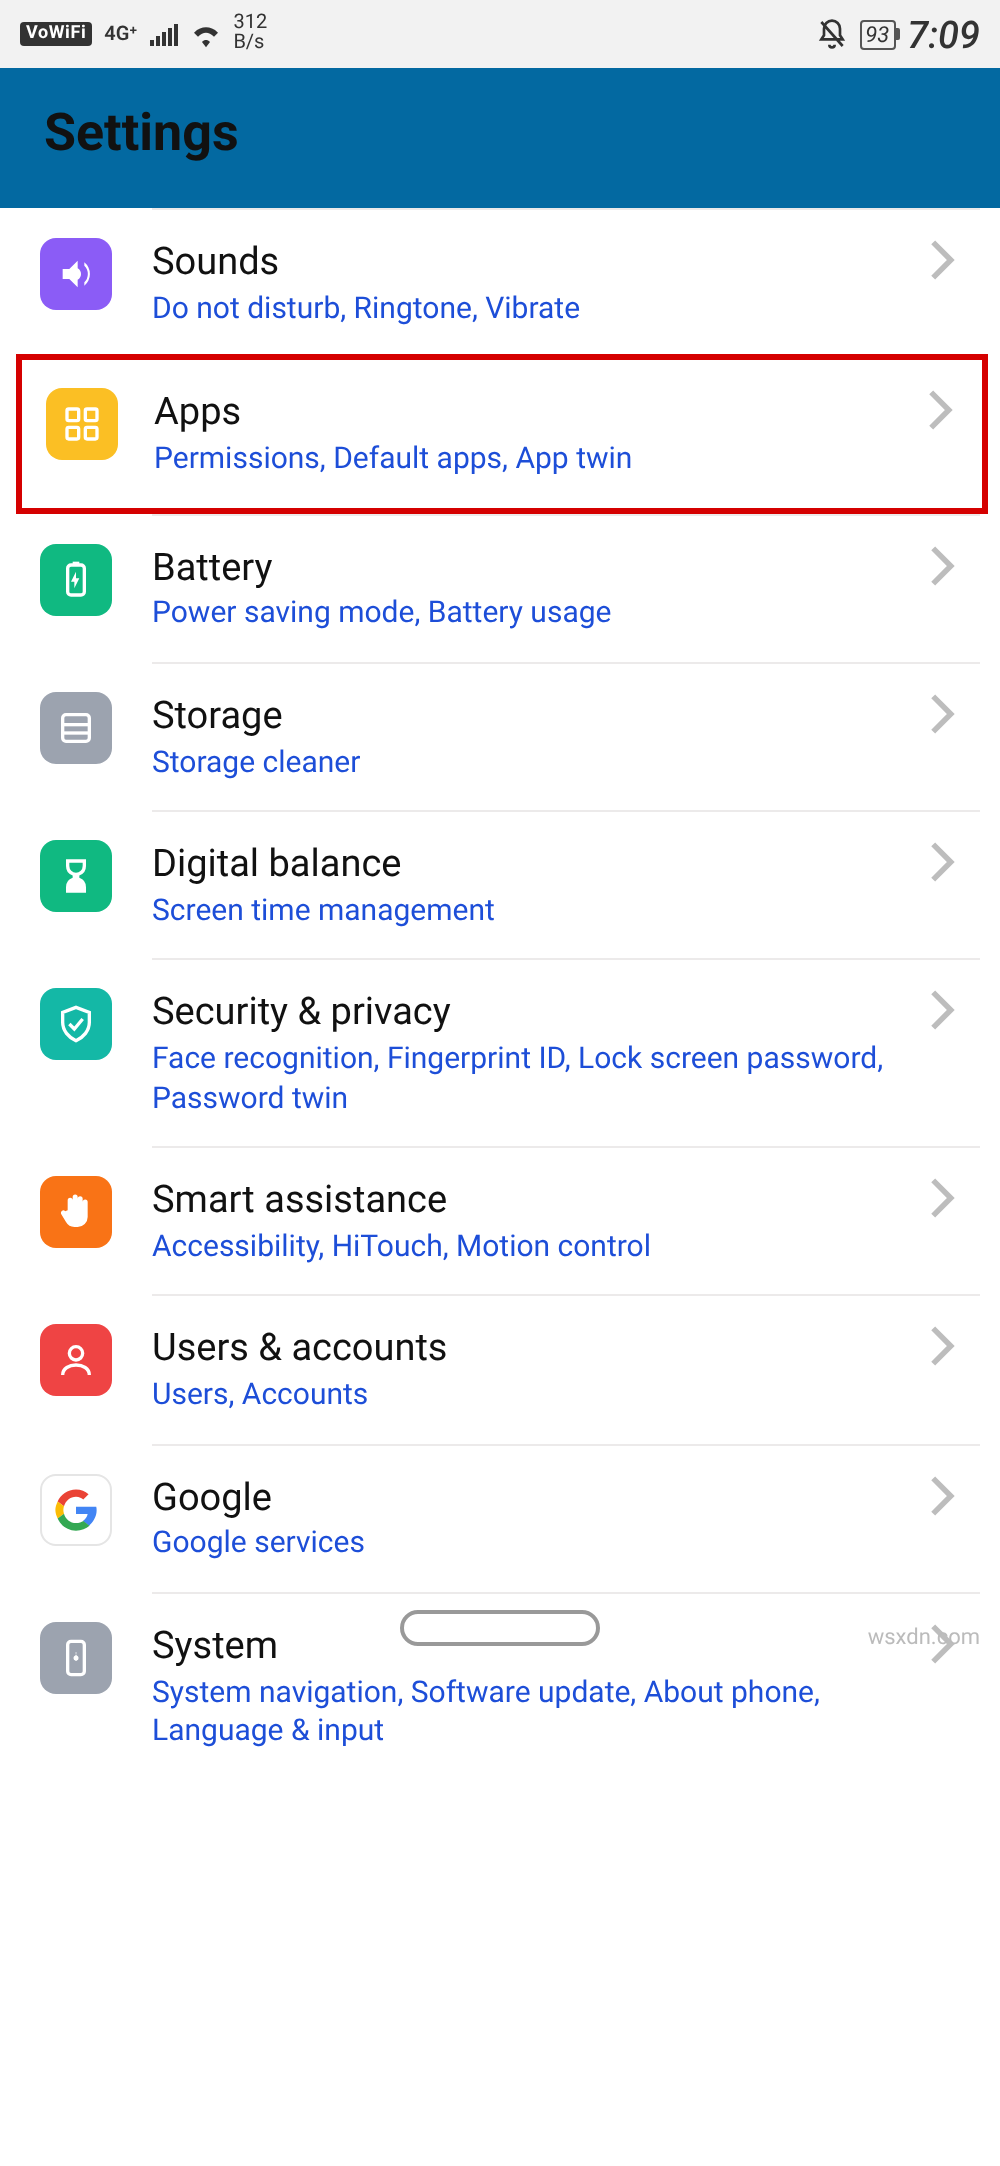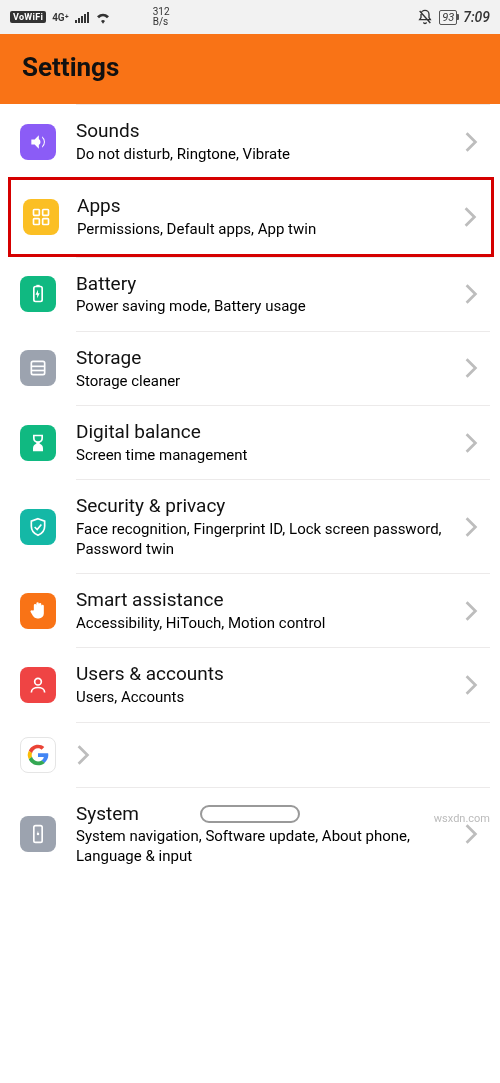--- a/index.html
+++ b/index.html
@@ -9,33 +9,33 @@
   .status-left { display: flex; align-items: center; gap: 6px; }
   .status-right { margin-left: auto; display: flex; align-items: center; gap: 6px; font-style: italic; }
   .vowifi { background:#333; color:#fff; font-size:9px; font-weight:700; padding:1px 3px; border-radius:2px; letter-spacing:0.3px; }
   .sig4g { font-size:10px; font-weight:600; }
   .signal-bars { display:inline-flex; align-items:flex-end; gap:1px; height:12px; }
   .signal-bars span { width:2px; background:#333; display:inline-block; }
   .signal-bars span:nth-child(1){height:3px;} .signal-bars span:nth-child(2){height:5px;}
   .signal-bars span:nth-child(3){height:7px;} .signal-bars span:nth-child(4){height:9px;}
   .signal-bars span:nth-child(5){height:11px;}
   .wifi { font-size:15px; line-height:1; }
-  .net-speed { font-size:10px; line-height:1; text-align:left;margin-left:36px; }
+  .net-speed { font-size:10px; line-height:1; text-align:left; }
   .mute { font-size:16px; }
   .batt { font-size:11px; border:1px solid #555; border-radius:2px; padding:0 2px; position:relative; }
   .batt::after { content:""; position:absolute; right:-3px; top:3px; width:2px; height:6px; background:#555; border-radius:0 1px 1px 0;}
-  .clock { font-size:14px; font-weight:500; }
-  .header { background:#f97316; padding: 18px 22px 22px; }
+  .clock { font-size:19px; font-weight:500; }
+  .header { background:#0369a1; padding: 18px 22px 22px; }
   .header h1 { font-size: 26px; font-weight: 700; color:#111; }
   .list { padding: 0 0 0 0; }
-  .row { display:flex; align-items:center; padding: 14px 14px 14px 20px; position:relative; }
+  .row { display:flex; padding: 14px 14px 14px 20px; position:relative; }
   .row .icon-box { width:36px; height:36px; border-radius:8px; flex:0 0 36px; display:flex; align-items:center; justify-content:center; margin-right:20px; }
   .row .text { flex:1 1 auto; min-width:0; }
   .row .title { font-size:19px; color:#111; line-height:1.25; }
-  .row .sub   { font-size:15px; color:#000000; line-height:1.3; margin-top:2px; }
+  .row .sub   { font-size:15px; color:#1d4ed8; line-height:1.3; margin-top:2px; }
   .row .chev { flex:0 0 22px; color:#bdbdbd; }
   .divider { height:1px; background:#eceaea; margin-left:76px; margin-right:10px; }
   .highlight { border:3px solid #d50000; margin: -3px 6px -3px 8px; }
   .highlight .row { padding-left:12px; padding-right:6px; }
   .highlight .row .icon-box { margin-right:18px; }
   .nav-bar { position:absolute; bottom:8px; left:0; right:0; display:flex; justify-content:center; }
   .nav-pill { width:100px; height:18px; border:2px solid #999; border-radius:12px; }
   .watermark { position:absolute; bottom:6px; right:10px; font-size:11px; color:#bbb; }
   
   .bg-purple{background:#8b5cf6;} .bg-yellow{background:#facc15;} .bg-yellow2{background:#fbbf24;}
@@ -247,20 +247,24 @@
 
   <div class="row">
     <div class="icon-box bg-white">
       <svg width="22" height="22" viewBox="0 0 48 48">
             <path fill="#EA4335" d="M24 9.5c3.7 0 6.4 1.6 7.9 3l5.8-5.7C34 3.3 29.5 1.5 24 1.5 14.9 1.5 7.2 7 4 14.7l6.9 5.3C12.5 14 17.7 9.5 24 9.5z"></path>
             <path fill="#4285F4" d="M46.5 24.5c0-1.6-.1-2.8-.4-4.1H24v8h12.7c-.5 3-2.3 5.7-5.2 7.6l6.7 5.2c4.4-4.1 8.3-10.1 8.3-16.7z"></path>
             <path fill="#FBBC05" d="M10.9 28c-.5-1.3-.7-2.6-.7-4s.3-2.7.7-4l-6.9-5.3C2.5 17.9 1.5 20.9 1.5 24s1 6.1 2.5 9.3L10.9 28z"></path>
             <path fill="#34A853" d="M24 46.5c6 0 11-2 14.7-5.3l-6.7-5.2c-2 1.4-4.7 2.2-8 2.2-6.3 0-11.5-4.5-13.1-10.2L4 33.3C7.2 41 14.9 46.5 24 46.5z"></path>
           </svg>
     </div>
+    <div class="text">
+      <div class="title">Google</div>
+      <div class="sub">Google services</div>
+    </div>
     <div class="chev">
           <svg width="14" height="22" viewBox="0 0 12 20">
             <path fill="none" stroke="#bdbdbd" stroke-width="2.5" d="M2 2l8 8-8 8"></path>
           </svg>
         </div>
   </div>
   <div class="divider"></div>
 
   <div class="row">
     <div class="icon-box bg-gray">

